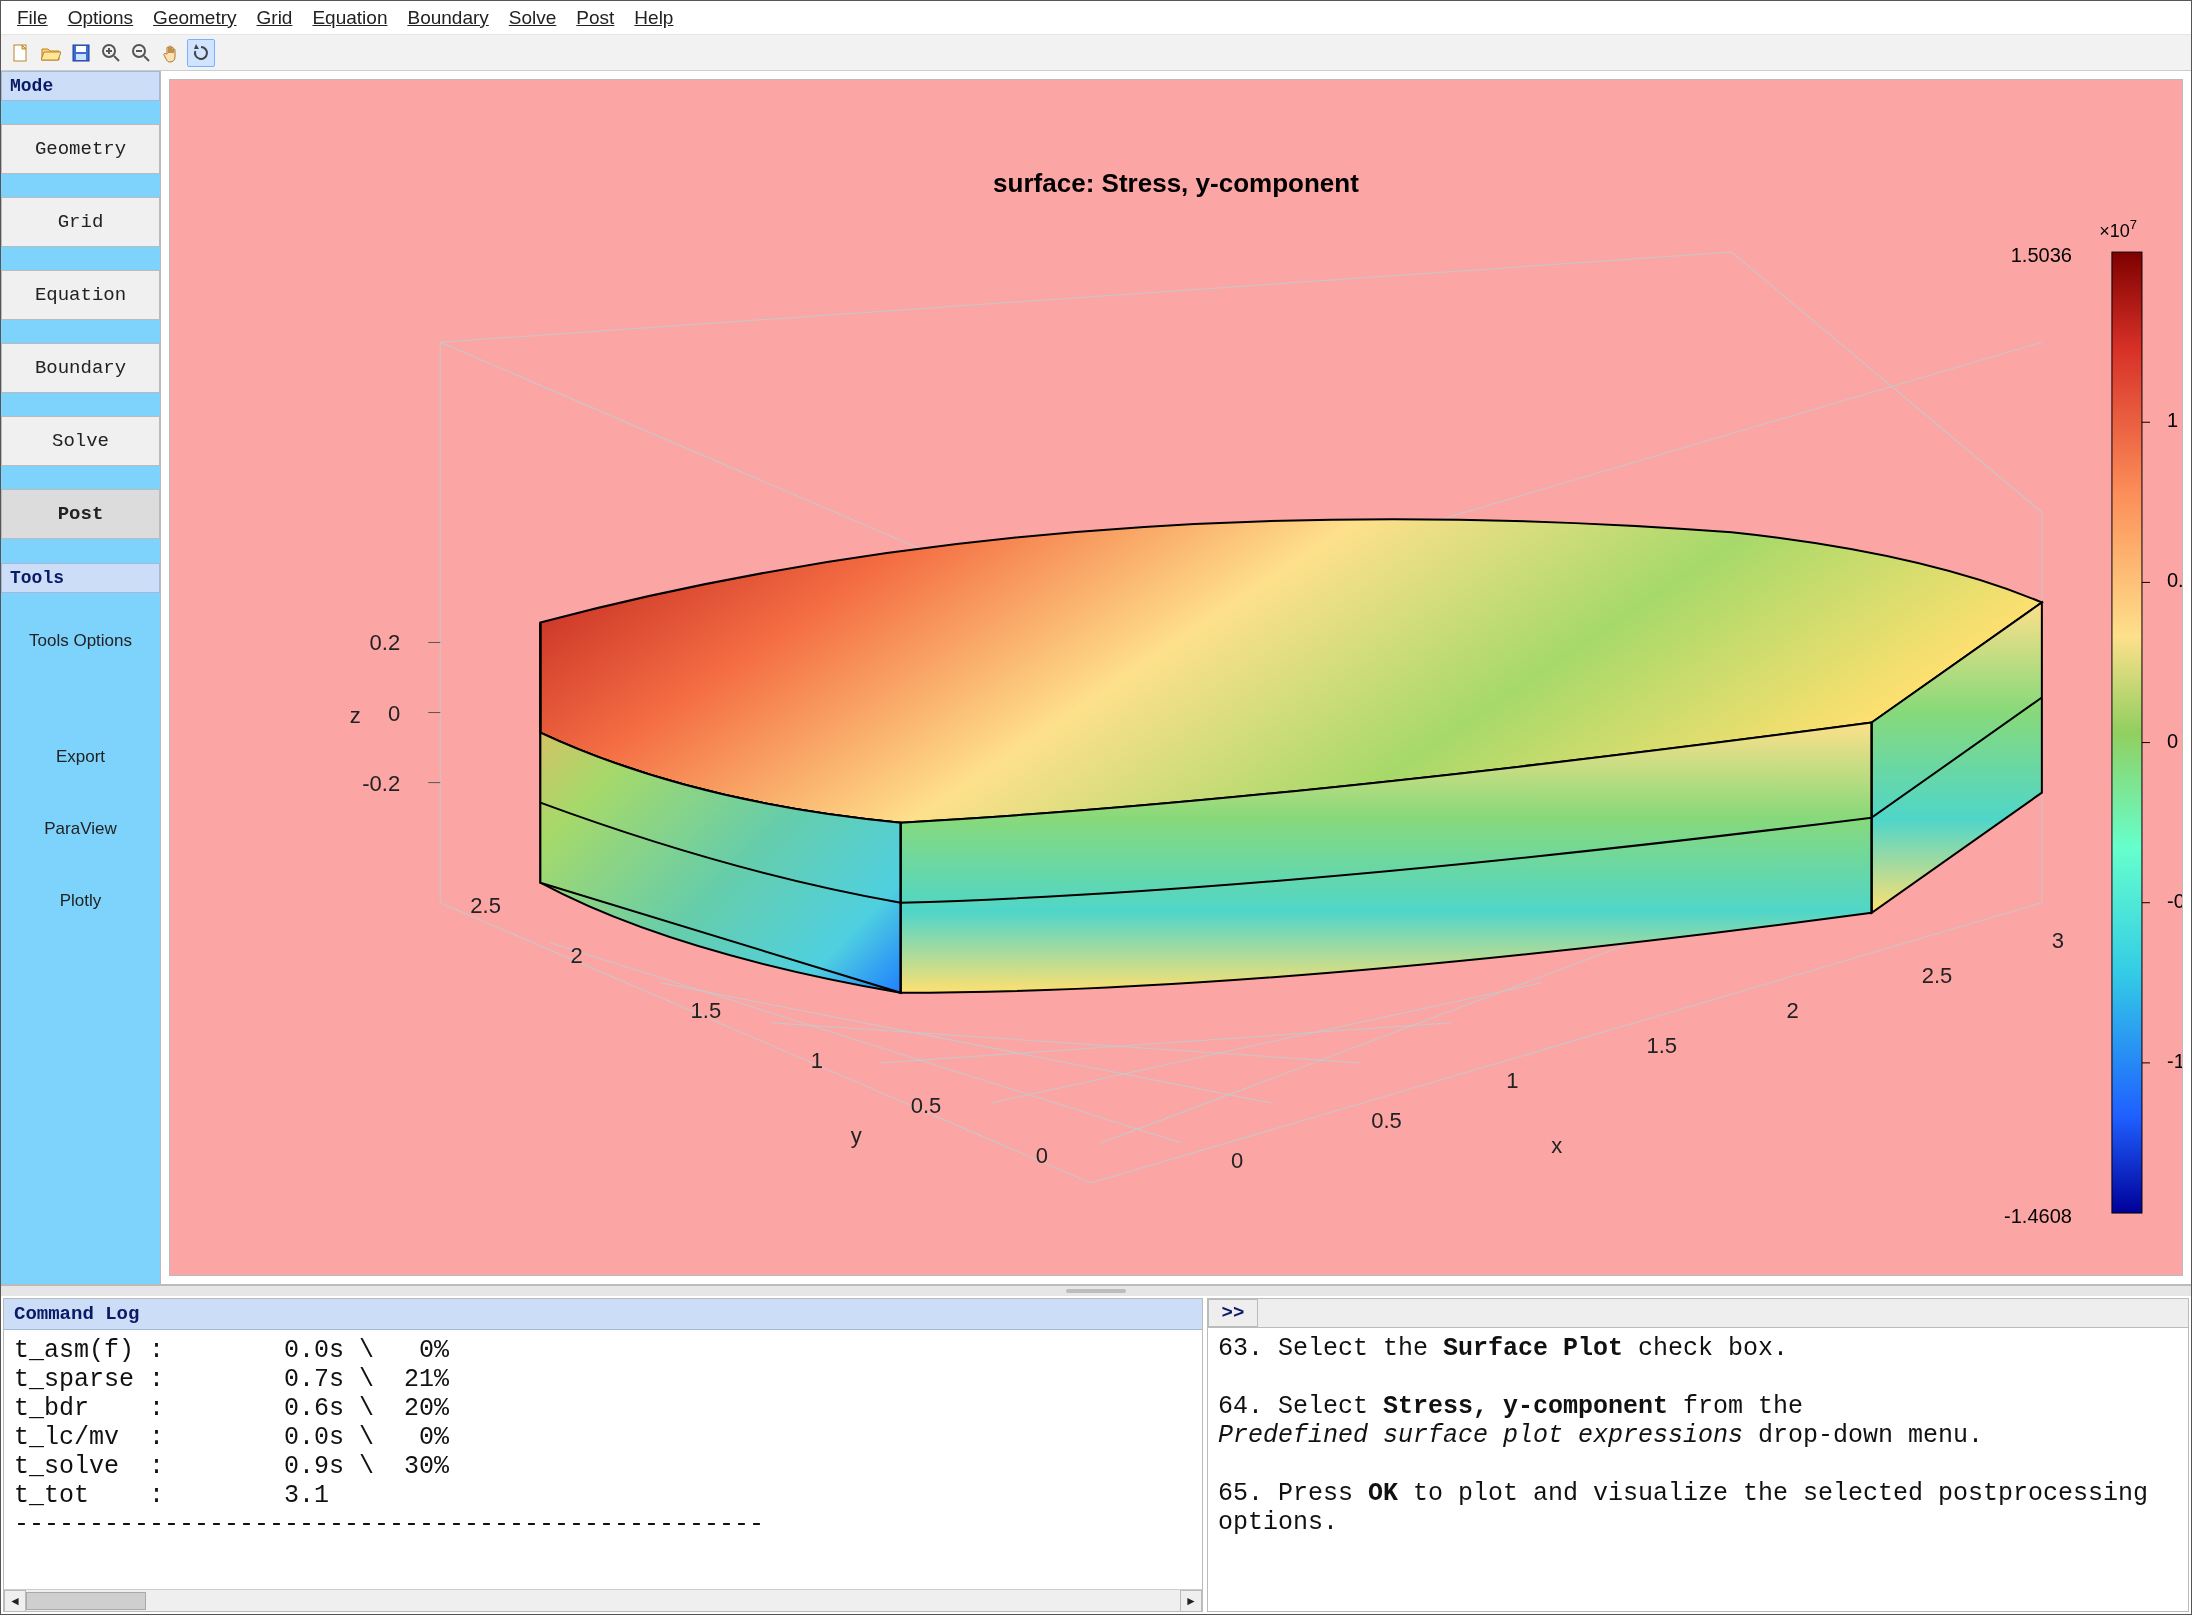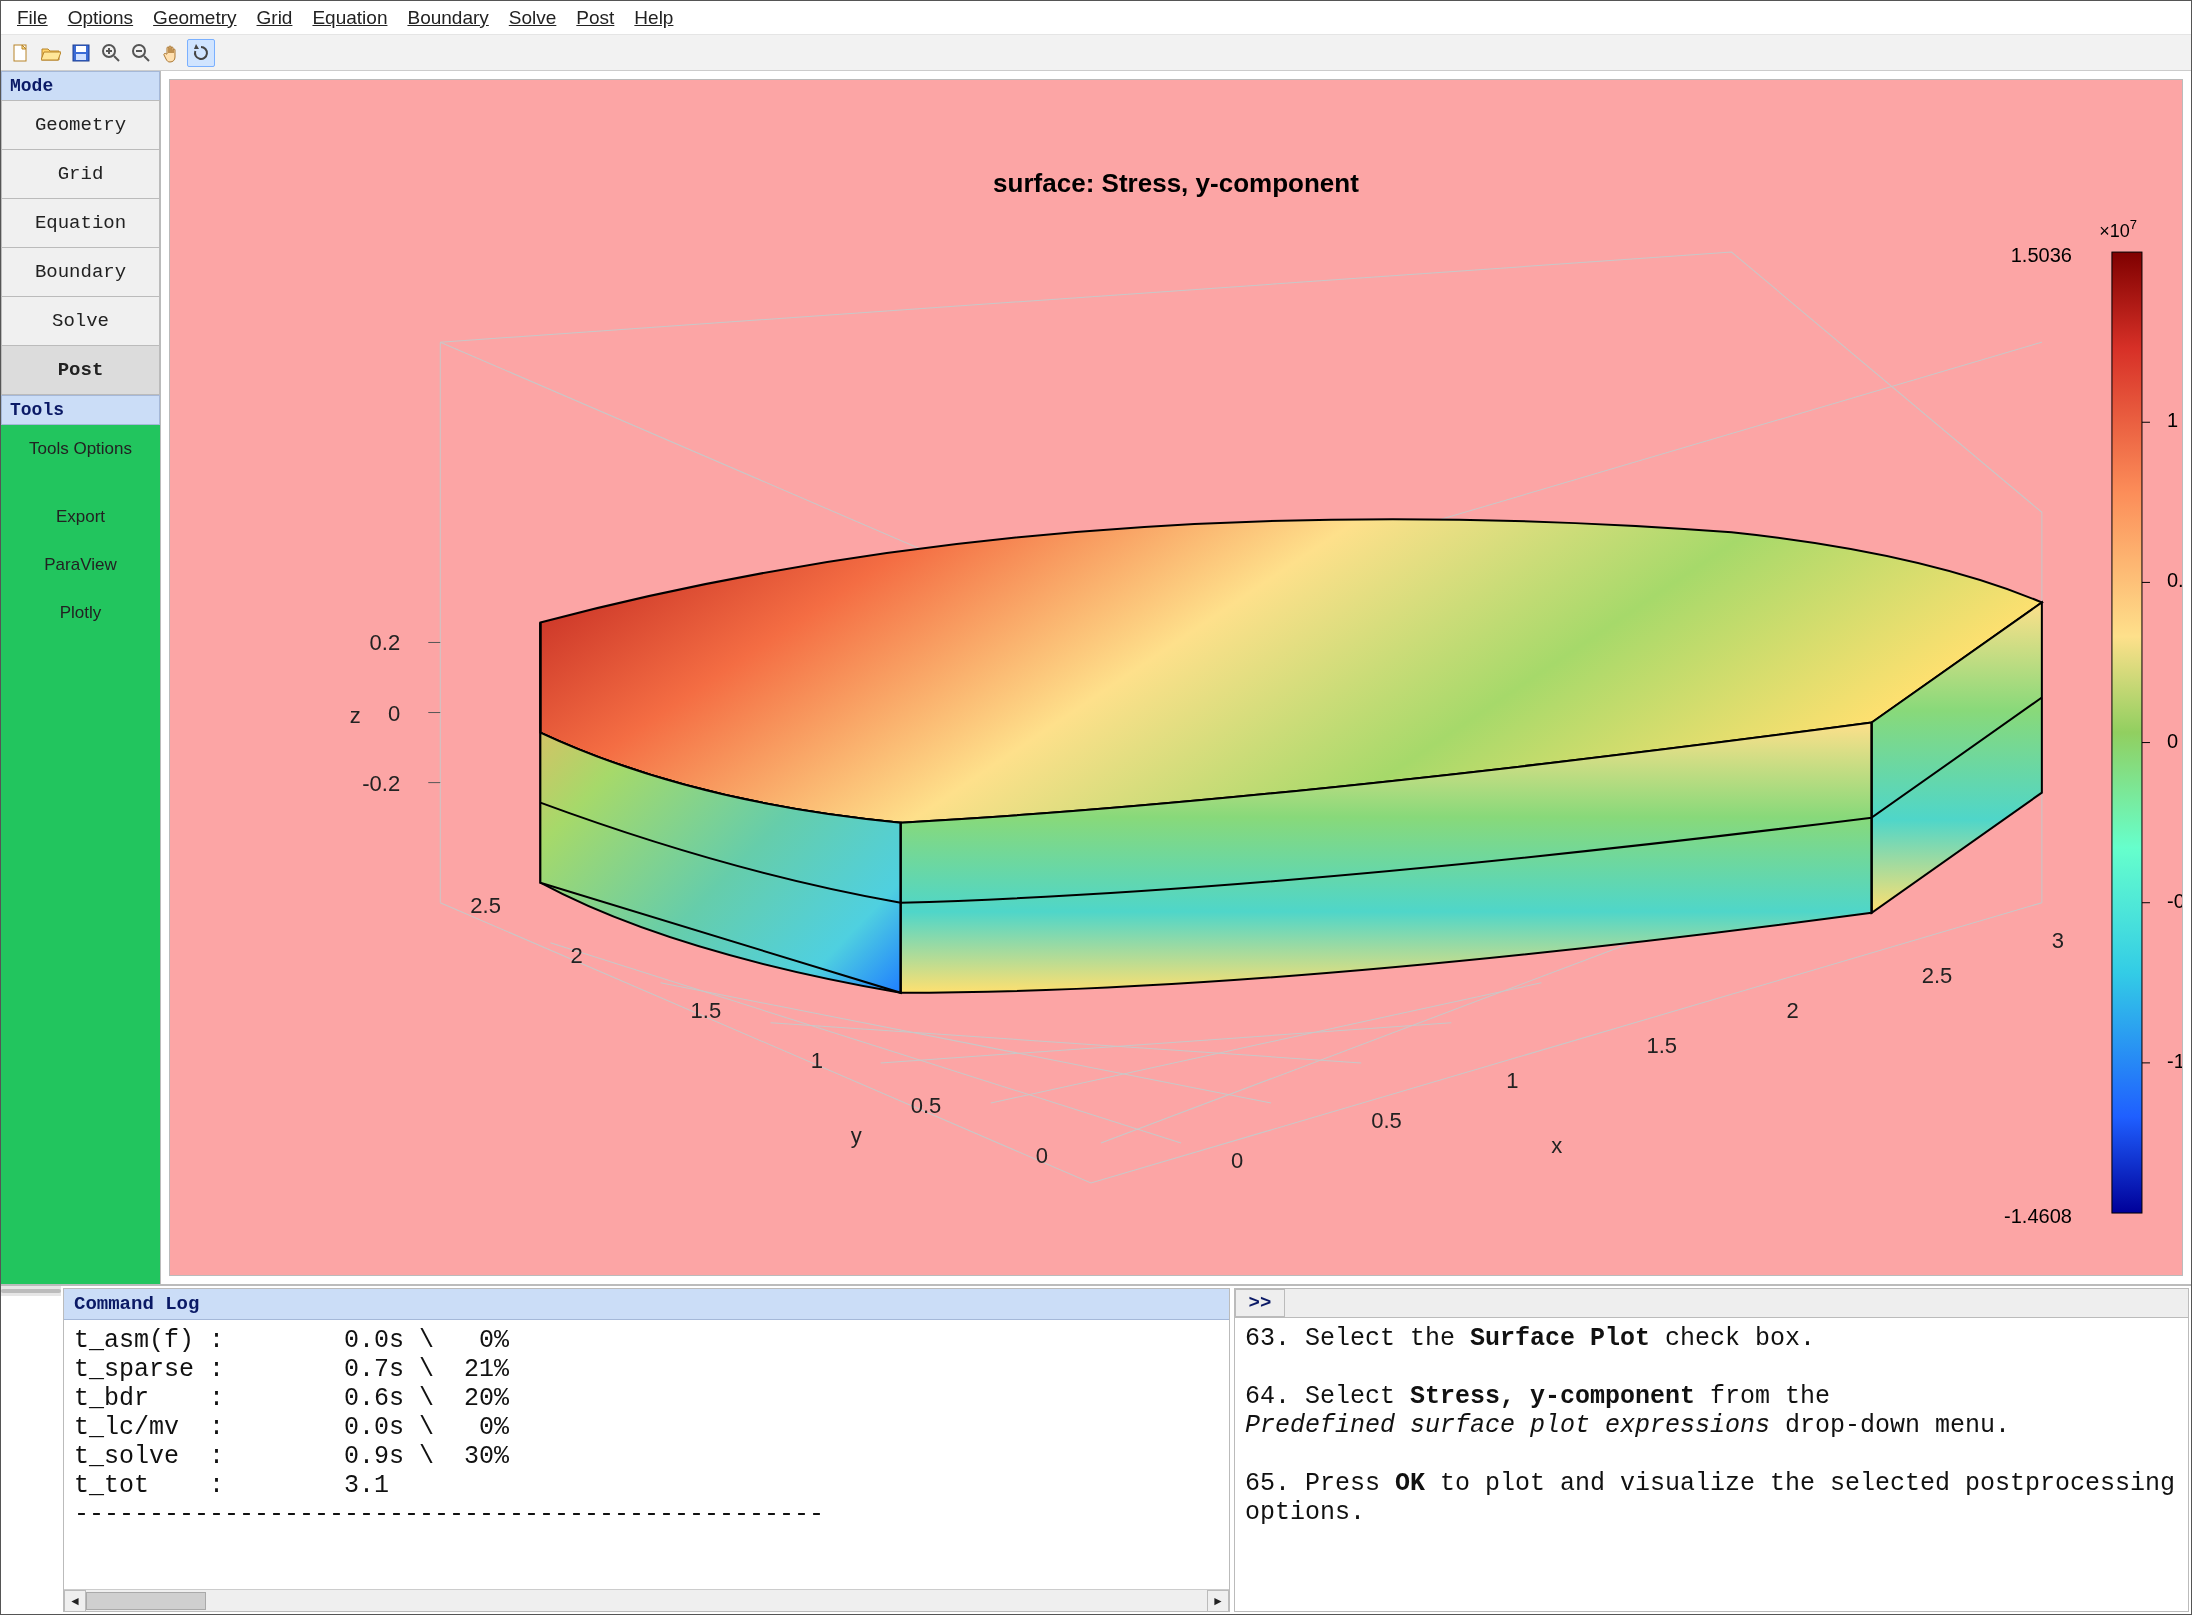--- a/index.html
+++ b/index.html
@@ -13,29 +13,29 @@
   .titlebar .winbtn { width: 48px; height: 40px; display:flex; align-items:center; justify-content:center; font-size:18px; cursor:pointer; }
   
   .menubar { height: 34px; background: #fff; border-bottom: 1px solid #e5e5e5; display:flex; align-items:center; padding: 0 6px; font-size: 19px; }
   .menubar .menu-item { padding: 4px 10px; cursor: pointer; text-decoration: underline; }
   
   .toolbar { height: 36px; background: #f2f2f2; border-bottom: 1px solid #ccc; display:flex; align-items:center; padding: 2px 6px; gap: 2px; }
   .toolbar .tbtn { width: 28px; height: 28px; border: 1px solid transparent; display:flex; align-items:center; justify-content:center; cursor:pointer; border-radius:2px; }
   .toolbar .tbtn.active { background:#d0e4ff; border-color:#7ab0ff; }
   
   .main { flex: 1; display: flex; min-height: 0; }
-  .sidebar { width: 160px; background:#22c55e; border-right:1px solid #bbb; display:flex; flex-direction:column; }
+  .sidebar { width: 160px; background:#7dd3fc; border-right:1px solid #bbb; display:flex; flex-direction:column;gap:24px; }
   .side-header { background:#cbddf7; border:1px solid #a5b8d8; padding:4px 8px; font-weight:bold; font-family: "Courier New", monospace; font-size:18px; color:#0b1a66; }
   .side-btn { height:50px; border:1px solid #bbb; background:#f0f0f0; display:flex; align-items:center; justify-content:center; font-family:"Courier New",monospace; font-size:19px; cursor:pointer; margin-top:-1px; }
   .side-btn.selected { background:#dcdcdc; font-weight:bold; }
   .side-sub { height:48px; border:none; background:transparent; display:flex; align-items:center; justify-content:center; font-size:17px; cursor:pointer; }
   .plot-area { flex:1; position:relative; background:#fca5a5; border:1px solid #bbb; margin: 8px; }
   .plot-area svg { width:100%; height:100%; }
   
-  .footer { height: 330px; display:flex; border-top: 2px solid #bbb; }
+  .footer { height: 330px; display:flex; flex-direction:column; border-top: 2px solid #bbb; }
   .dragbar { height:10px; background:#e6e6e6; display:flex; align-items:center; justify-content:center; }
   .dragbar .grip { width:60px; height:4px; background:#bcbcbc; border-radius:2px; }
   .panels { flex:1; display:flex; min-height:0; }
   .panel { flex:1; display:flex; flex-direction:column; border:1px solid #bbb; margin:2px; min-width:0; }
   .panel-head { background:#cbddf7; border-bottom:1px solid #a5b8d8; padding:4px 10px; font-family:"Courier New",monospace; font-size:19px; font-weight:bold; color:#0b1a66; display:flex; align-items:center; }
   .panel-body { flex:1; overflow:auto; padding:6px 10px; font-family:"Courier New",monospace; font-size:25px; white-space:pre; background:#fff; color:#111; }
   .panel-body .bold { font-weight:bold; }
   .panel-body .ital { font-style: italic; }
   .hscroll { height:22px; background:#efefef; border-top:1px solid #ccc; display:flex; align-items:center; }
   .hscroll .arrow { width:22px; height:22px; border:1px solid #bbb; display:flex; align-items:center; justify-content:center; font-size:12px; cursor:pointer; }

